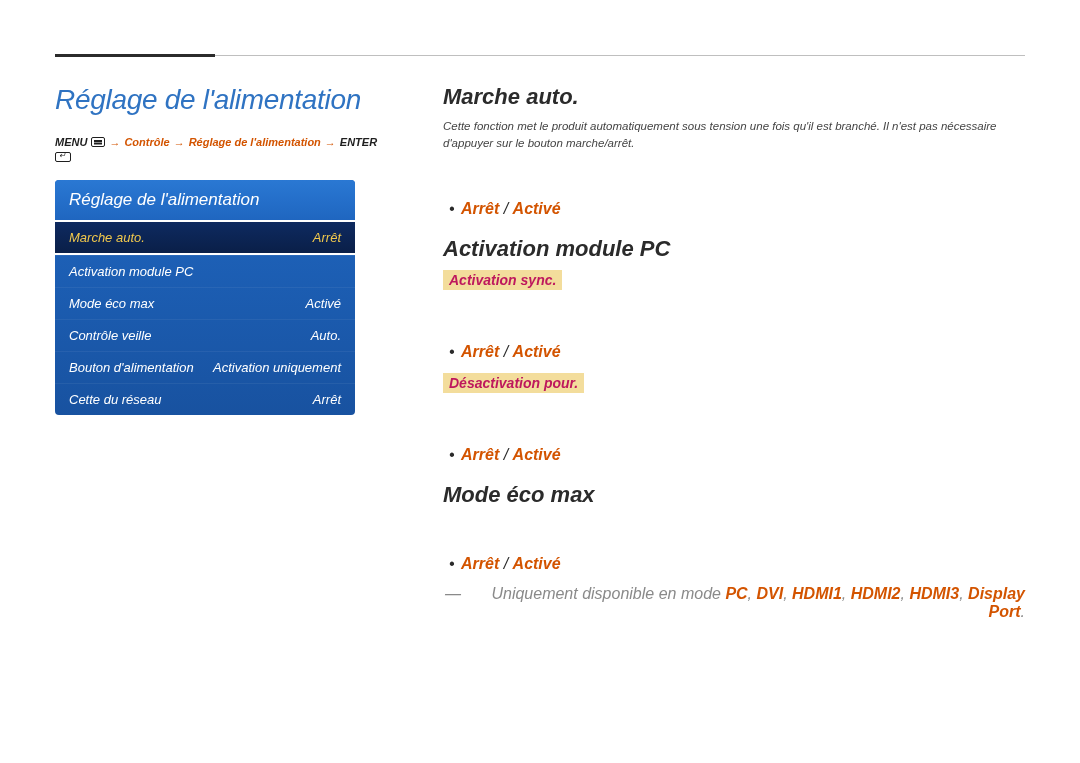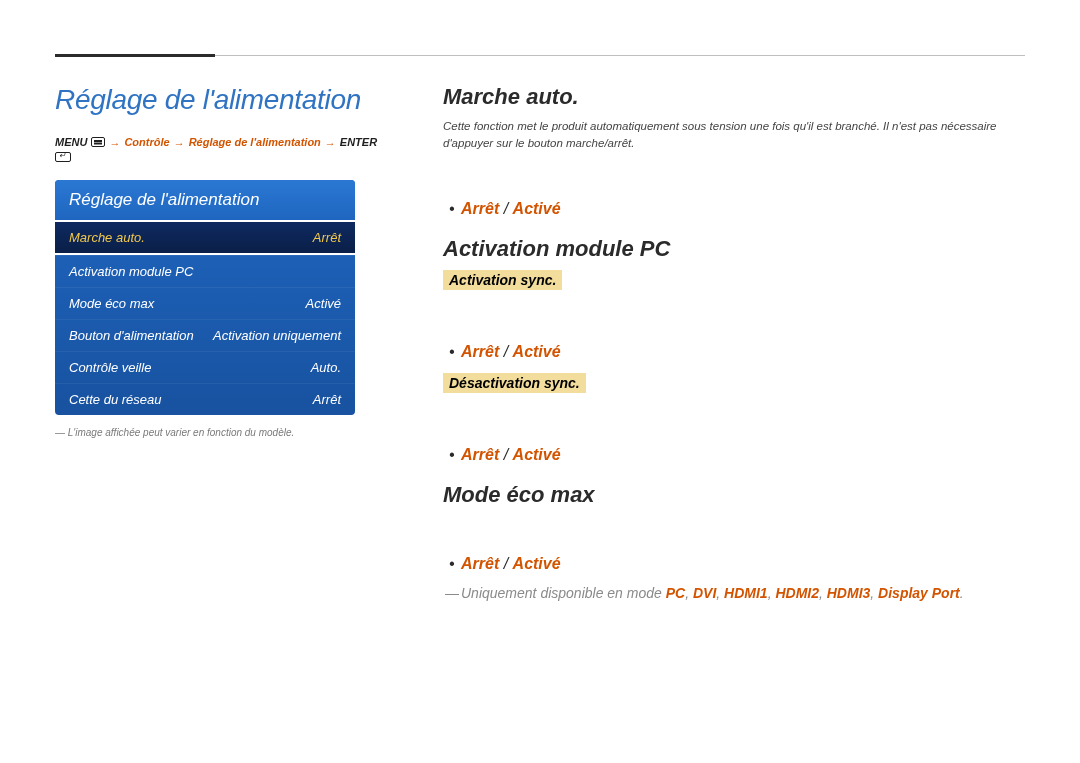--- a/index.html
+++ b/index.html
@@ -142,33 +142,34 @@
     left: -12px;
     top: 0;
     color: #2b2b2b;
   }
   .opt { font-weight: 700; color: #d35400; }
   .sep { color: #2b2b2b; }
   .section { margin-bottom: 18px; }
   .sub h3 {
     display: inline-block;
     background: #f3dd9c;
-    color: #000000;
+    color: #be185d;
     font-size: 14px;
     font-weight: 700;
     padding: 2px 6px;
     margin-bottom: 6px;
   }
   .sub p.body { margin-bottom: 6px; }
   .sub .inline-opt { color: #d35400; font-weight: 700; }
   .note-dash {
-    font-size: 14px;
+    font-size: 16px;
     color: #8a8a8a;
     margin-left: 18px;
     position: relative;
+    text-align: right;
   }
   .note-dash::before { content: "― "; position: absolute; left: -16px; color:#8a8a8a; }
   .note-dash .opt { color: #d35400; font-weight: 700; }
 </style>
 </head>
 <body>
 
 <div class="page">
   <div class="tab-bar">
     <div class="active-tab"></div>
@@ -200,34 +201,33 @@
         </div>
         <div class="panel-row">
           <span>Activation module PC</span>
           <span class="val"></span>
         </div>
         <div class="panel-row">
           <span>Mode éco max</span>
           <span class="val">Activé</span>
         </div>
         <div class="panel-row">
+          <span>Contrôle veille</span>
+          <span class="val">Auto.</span>
+        </div>
+        <div class="panel-row">
           <span>Bouton d'alimentation</span>
           <span class="val">Activation uniquement</span>
         </div>
         <div class="panel-row">
-          <span>Contrôle veille</span>
-          <span class="val">Auto.</span>
-        </div>
-        <div class="panel-row">
           <span>Cette du réseau</span>
           <span class="val">Arrêt</span>
         </div>
       </div>
 
-      <div class="footnote">L'image affichée peut varier en fonction du modèle.</div>
     </div>
 
     <div class="right-col">
       <div class="section">
         <h2>Marche auto.</h2>
         <p class="body">Cette fonction met le produit automatiquement sous tension une fois qu'il est branché. Il n'est pas nécessaire d'appuyer sur le bouton marche/arrêt.</p>
         <div class="bullet">
           <span class="opt">Arrêt</span><span class="sep"> / </span><span class="opt">Activé</span>
         </div>
       </div>
@@ -236,21 +236,21 @@
         <h2>Activation module PC</h2>
 
         <div class="sub">
           <h3>Activation sync.</h3>
           <div class="bullet">
             <span class="opt">Arrêt</span><span class="sep"> / </span><span class="opt">Activé</span>
           </div>
         </div>
 
         <div class="sub">
-          <h3>Désactivation sync.</h3>
+          <h3>Désactivation pour.</h3>
           <div class="bullet">
             <span class="opt">Arrêt</span><span class="sep"> / </span><span class="opt">Activé</span>
           </div>
         </div>
       </div>
 
       <div class="section">
         <h2>Mode éco max</h2>
         <div class="bullet">
           <span class="opt">Arrêt</span><span class="sep"> / </span><span class="opt">Activé</span>

